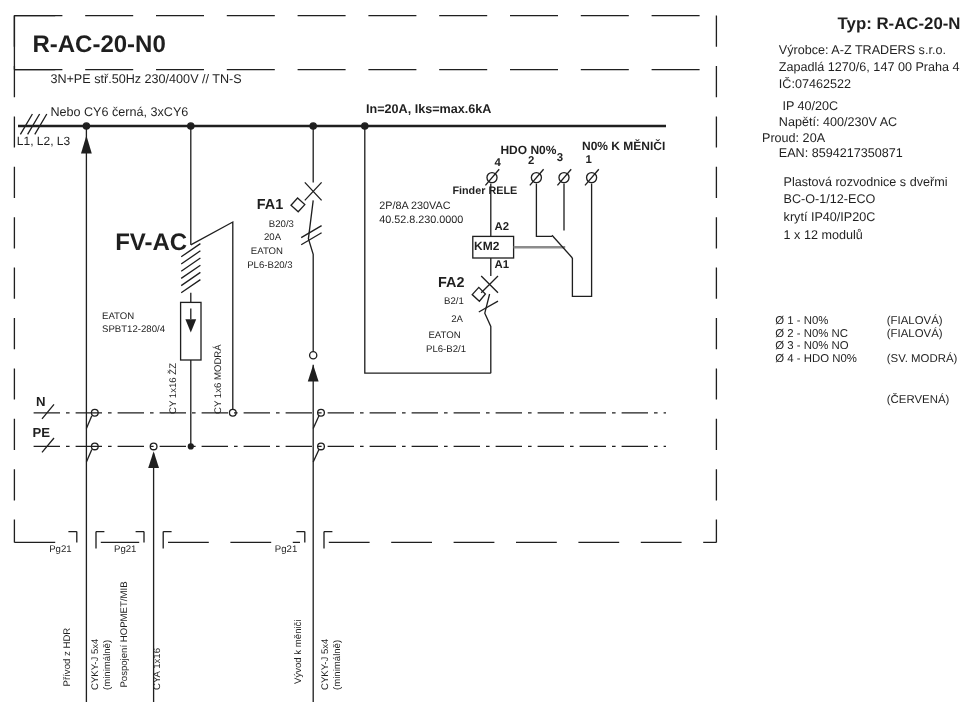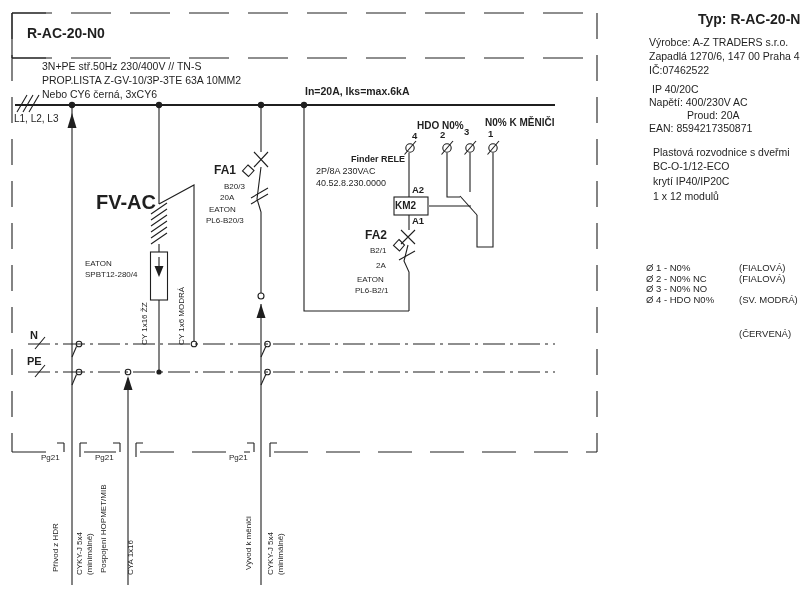--- a/index.html
+++ b/index.html
@@ -4,21 +4,21 @@
 <style>
   html,body{margin:0;padding:0;background:#fff;}
   .canvas{position:relative;width:800px;height:600px;background:#ffffff;overflow:hidden;
           font-family:"Liberation Sans",sans-serif;color:#1f1f1f;}
   svg{position:absolute;left:0;top:0;}
   .lbl{position:absolute;white-space:nowrap;line-height:1.12;}
   .rot{transform:rotate(-90deg);transform-origin:0 0;}
   .b{font-weight:bold;}
   .s8{font-size:8px;} .s85{font-size:10px;} .s9{font-size:9px;} .s95{font-size:9.5px;}
   .s10{font-size:10px;padding-left:28px;} .s105{font-size:10.5px;} .s11{font-size:11px;}
-  .s12{font-size:12px;} .s14{font-size:14px;margin-left:48px;} .s15{font-size:14px;} .s16{font-size:20px;}
+  .s12{font-size:12px;} .s14{font-size:14px;margin-left:48px;} .s15{font-size:20px;} .s16{font-size:20px;}
 </style>
 </head>
 <body>
 
 <div class="canvas">
 
   <svg width="800" height="600" viewBox="0 0 800 600" fill="none" stroke="#1f1f1f" stroke-width="1.1">
 
     <g>
       <path d="M12,13 H597" stroke-dasharray="40 19"></path>
@@ -127,36 +127,35 @@
     <g>
       <path d="M64,443 H57 M64,443 V452 M80,443 H87 M80,443 V457"></path>
       <path d="M120,443 H113 M120,443 V452 M136,443 H143 M136,443 V457"></path>
       <path d="M254,443 H247 M254,443 V452 M270,443 H277 M270,443 V457"></path>
     </g>
   </svg>
 
   <div class="lbl s15 b" style="left:27px;top:26px;">R-AC-20-N0</div>
 
   <div class="lbl s105" style="left:42px;top:61px;">3N+PE stř.50Hz 230/400V // TN-S</div>
-  <div class="lbl s105" style="left:42px;top:75px;">PROP.LISTA Z-GV-10/3P-3TE 63A 10MM2</div>
   <div class="lbl s105" style="left:42px;top:89px;">Nebo CY6 černá, 3xCY6</div>
   <div class="lbl s85" style="left:14px;top:113px;">L1, L2, L3</div>
   <div class="lbl s105 b" style="left:305px;top:86px;">In=20A, Iks=max.6kA</div>
 
   <div class="lbl s16 b" style="left:96px;top:191px;">FV-AC</div>
   <div class="lbl s8" style="left:85px;top:260px;">EATON</div>
   <div class="lbl s8" style="left:85px;top:271px;">SPBT12-280/4</div>
 
   <div class="lbl s12 b" style="left:214px;top:164px;">FA1</div>
   <div class="lbl s8" style="left:224px;top:183px;">B20/3</div>
   <div class="lbl s8" style="left:220px;top:194px;">20A</div>
   <div class="lbl s8" style="left:209px;top:206px;">EATON</div>
   <div class="lbl s8" style="left:206px;top:217px;">PL6-B20/3</div>
 
-  <div class="lbl s9 b" style="left:304px;top:154px;padding-left:47px;">Finder RELE</div>
+  <div class="lbl s9 b" style="left:330px;top:154px;padding-left:47px;">Finder RELE</div>
   <div class="lbl s9" style="left:316px;top:166px;">2P/8A 230VAC</div>
   <div class="lbl s9" style="left:316px;top:178px;">40.52.8.230.0000</div>
 
   <div class="lbl s10 b" style="left:367px;top:200px;">KM2</div>
   <div class="lbl s95 b" style="left:412px;top:185px;">A2</div>
   <div class="lbl s95 b" style="left:412px;top:216px;">A1</div>
   <div class="lbl s10 b" style="left:389px;top:120px;">HDO N0%</div>
   <div class="lbl s10 b" style="left:457px;top:117px;">N0% K MĚNIČI</div>
   <div class="lbl s95 b" style="left:412px;top:131px;">4</div>
   <div class="lbl s95 b" style="left:440px;top:130px;">2</div>
@@ -188,21 +187,21 @@
   <div class="lbl rot s8" style="left:267px;top:575px;">CYKY-J 5x4</div>
   <div class="lbl rot s8" style="left:277px;top:575px;">(minimálně)</div>
 
   <div>
     <div class="lbl s14 b" style="left:650px;top:12px;">Typ: R-AC-20-N0</div>
     <div class="lbl s105" style="left:649px;top:37px;">Výrobce: A-Z TRADERS s.r.o.</div>
     <div class="lbl s105" style="left:649px;top:51px;">Zapadlá 1270/6, 147 00 Praha 4</div>
     <div class="lbl s105" style="left:649px;top:65px;">IČ:07462522</div>
     <div class="lbl s105" style="left:652px;top:84px;">IP 40/20C</div>
     <div class="lbl s105" style="left:649px;top:97px;">Napětí: 400/230V AC</div>
-    <div class="lbl s105" style="left:687px;top:110px;text-align:center;">Proud: 20A</div>
+    <div class="lbl s105" style="left:635px;top:110px;text-align:center;">Proud: 20A</div>
     <div class="lbl s105" style="left:649px;top:123px;">EAN: 8594217350871</div>
     <div class="lbl s105" style="left:653px;top:147px;">Plastová rozvodnice s dveřmi</div>
     <div class="lbl s105" style="left:653px;top:161px;">BC-O-1/12-ECO</div>
     <div class="lbl s105" style="left:653px;top:176px;">krytí IP40/IP20C</div>
     <div class="lbl s105" style="left:653px;top:191px;">1 x 12 modulů</div>
   </div>
 
   <div>
     <div class="lbl s95" style="left:646px;top:263px;">Ø 1 - N0%</div>
     <div class="lbl s95" style="left:739px;top:263px;">(FIALOVÁ)</div>

